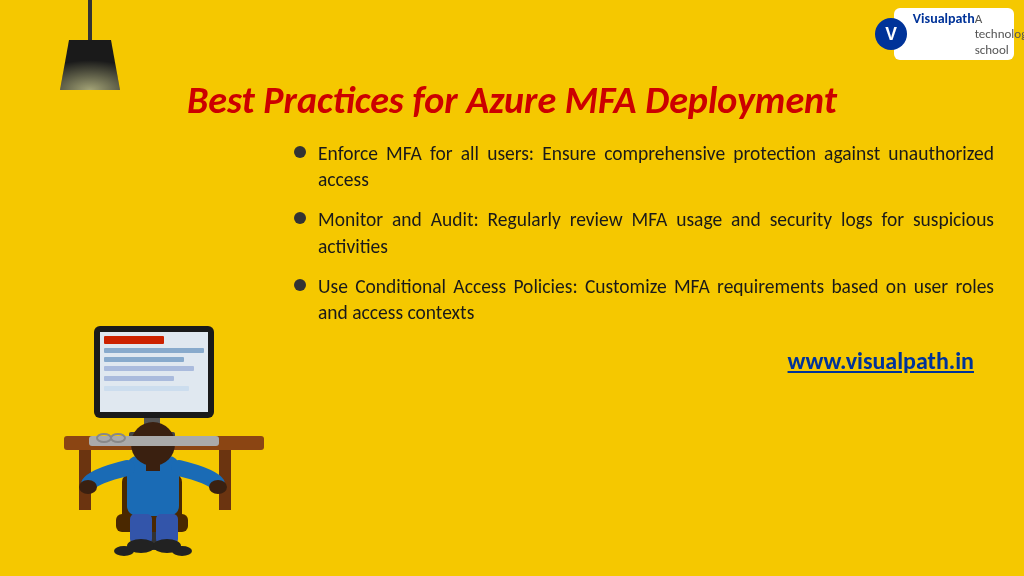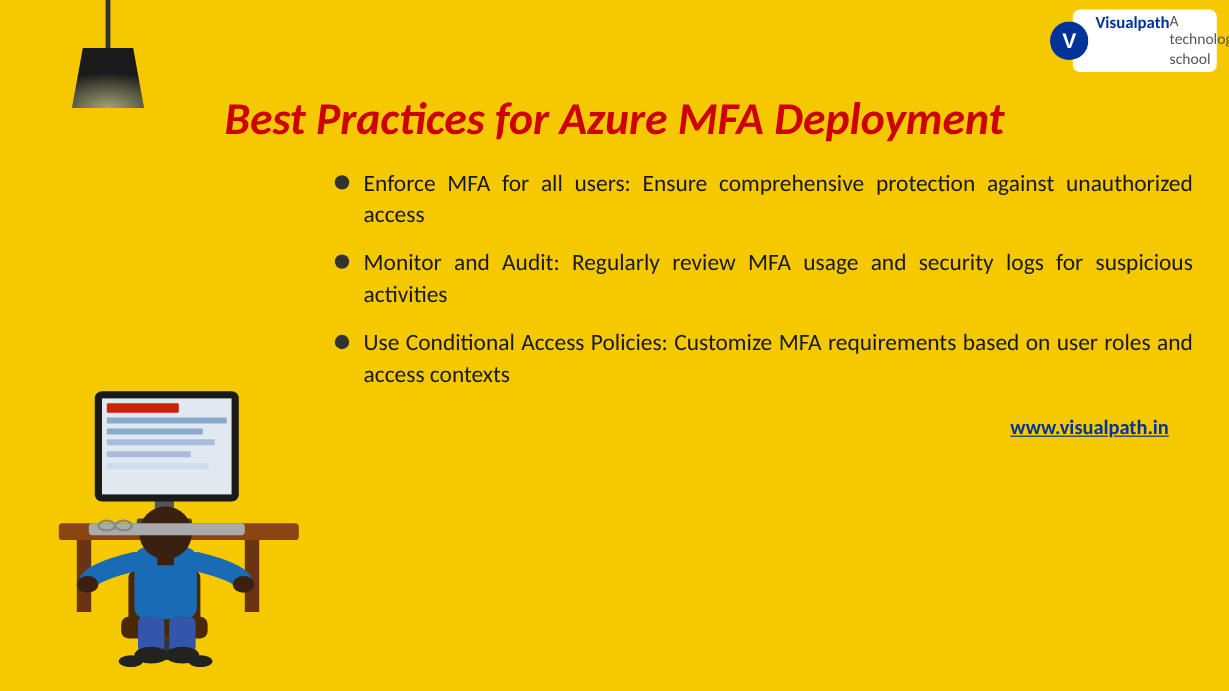--- a/index.html
+++ b/index.html
@@ -112,21 +112,21 @@
       color: #CC0000;
       text-align: center;
       line-height: 1.1;
       font-style: italic;
     }
 
     
     .main-content {
       display: flex;
       flex: 1;
-      padding: 0 10px 10px 9px;
+      padding: 0 10px 10px 24px;
     }
 
     
     .illustration {
       width: 260px;
       flex-shrink: 0;
       display: flex;
       align-items: flex-end;
       justify-content: center;
       padding-bottom: 10px;
@@ -166,21 +166,21 @@
       flex: 1;
     }
 
     .website-link {
       text-align: right;
       margin-top: 6px;
       padding-right: 20px;
     }
 
     .website-text {
-      font-size: 17px;
+      font-size: 24px;
       font-weight: bold;
       color: #003399;
       text-decoration: underline;
     }
 
     
     .illus-svg {
       width: 240px;
       height: 340px;
     }

